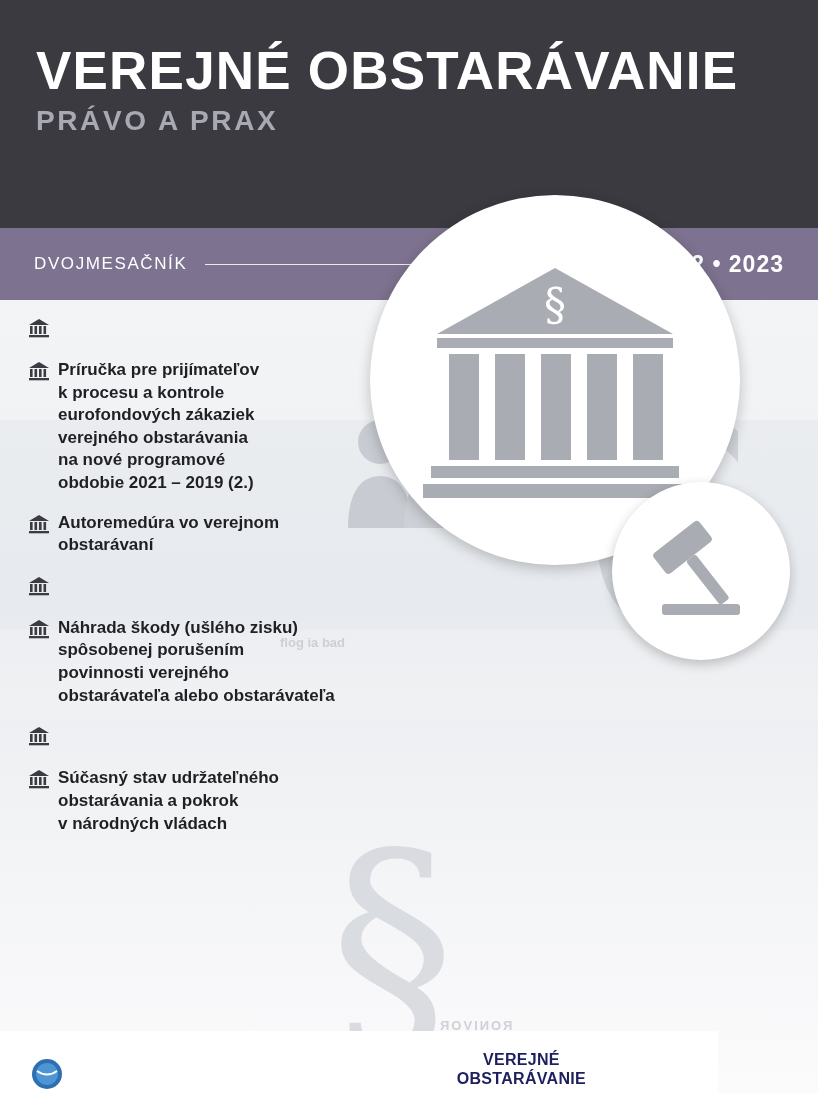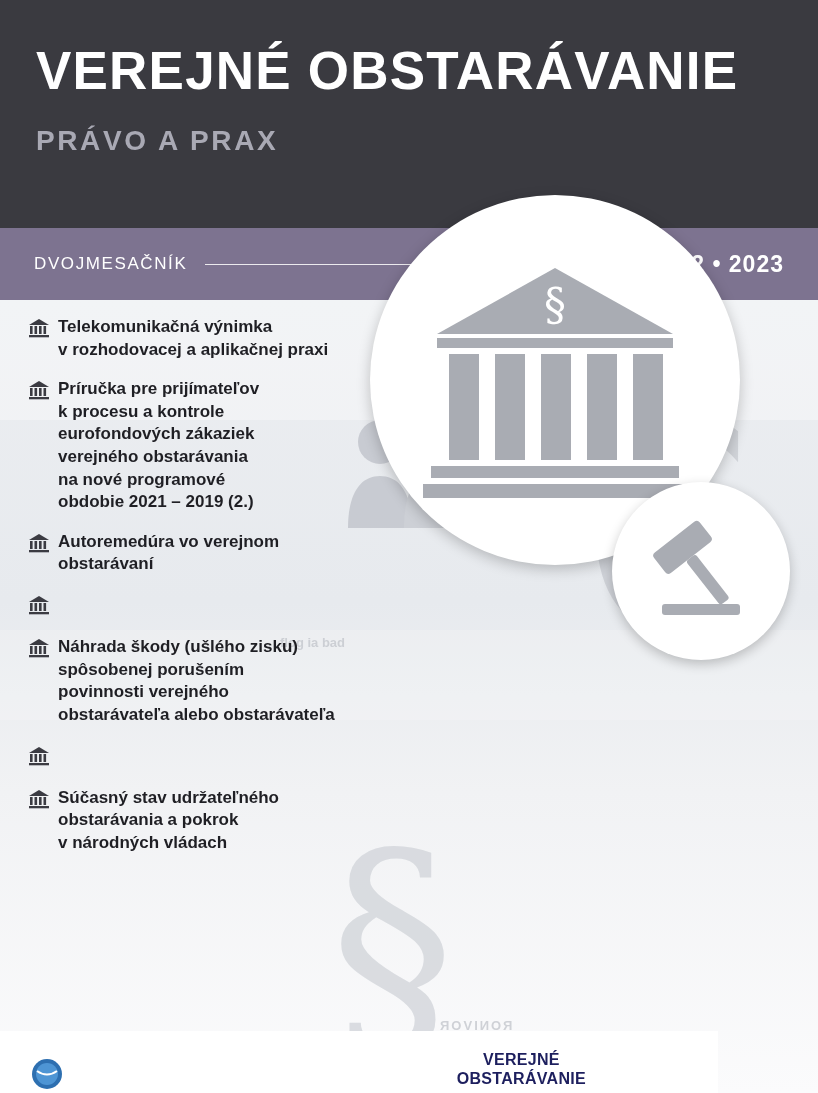--- a/index.html
+++ b/index.html
@@ -36,21 +36,21 @@
   }
   .header-title {
     color: #ffffff;
     font-size: 53px;
     font-weight: bold;
     letter-spacing: 1.2px;
     line-height: 1.0;
     white-space: nowrap;
   }
   .header-subtitle {
-    margin-top: 28px;
+    margin-top: 8px;
     color: #a9a9b4;
     font-size: 28px;
     font-weight: bold;
     letter-spacing: 2.6px;
   }
 
   
   .band {
     position: absolute;
     left: 0;
@@ -275,22 +275,20 @@
         <span class="item-icon">
           <svg width="22" height="20" viewBox="0 0 22 20">
               <polygon points="11,1 21,7 1,7" fill="#3b3b42"></polygon>
               <rect x="2" y="8" width="2.6" height="8" fill="#3b3b42"></rect>
               <rect x="6.5" y="8" width="2.6" height="8" fill="#3b3b42"></rect>
               <rect x="11" y="8" width="2.6" height="8" fill="#3b3b42"></rect>
               <rect x="15.5" y="8" width="2.6" height="8" fill="#3b3b42"></rect>
               <rect x="1" y="17" width="20" height="2.3" fill="#3b3b42"></rect>
             </svg>
         </span>
-        <span class="item-text">Telekomunikačná výnimka
-v rozhodovacej a aplikačnej praxi</span>
       </div>
 
       <div class="item">
         <span class="item-icon">
           <svg width="22" height="20" viewBox="0 0 22 20">
               <polygon points="11,1 21,7 1,7" fill="#3b3b42"></polygon>
               <rect x="2" y="8" width="2.6" height="8" fill="#3b3b42"></rect>
               <rect x="6.5" y="8" width="2.6" height="8" fill="#3b3b42"></rect>
               <rect x="11" y="8" width="2.6" height="8" fill="#3b3b42"></rect>
               <rect x="15.5" y="8" width="2.6" height="8" fill="#3b3b42"></rect>

